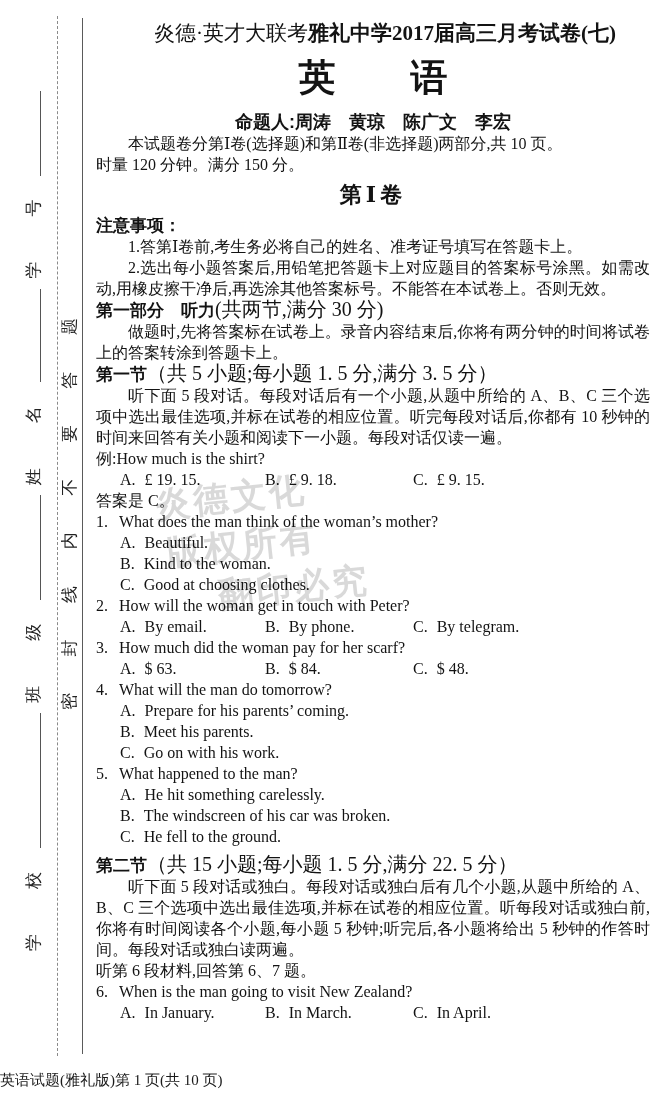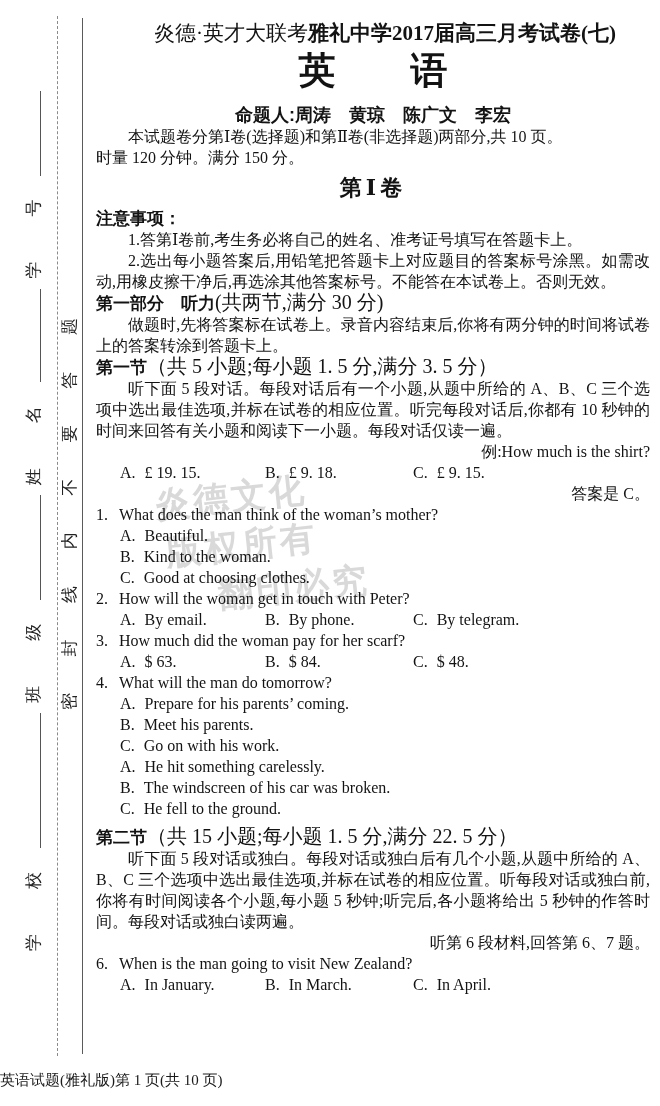--- a/index.html
+++ b/index.html
@@ -23,25 +23,25 @@
   .wm-0{left:155px;top:474px;}
   .wm-1{left:166px;top:522px;}
   .wm-2{left:218px;top:564px;}
   
   .content{position:absolute;left:96px;top:14px;width:554px;z-index:1;}
   .hei{font-family:"Liberation Sans","DejaVu Sans",sans-serif;font-weight:bold;}
   .c{text-align:center;}
   .exam-title{font-size:21px;line-height:27px;margin-top:6px;white-space:nowrap;}
   .brush{font-weight:400;margin-left:24px;}
   .kai-title{font-weight:600;}
-  .subject{margin-top:3px;line-height:42px;font-size:37px;}
+  .subject{margin-top:10px;line-height:42px;font-size:37px;}
   .subject .ch{display:inline-block;}
   .subject .ch:first-child{margin-right:75px;}
   .setters{margin-top:12px;font-size:18px;line-height:22px;}
-  .para,.line{font-size:16px;line-height:21px;text-align:right;}
+  .para,.line{font-size:16px;line-height:21px;}
   .para{text-align:justify;}
   .indent{text-indent:2em;}
   .vol-head{font-size:22px;line-height:30px;letter-spacing:4px;font-weight:bold;margin-top:5px;}
   .notes-head{font-size:17px;line-height:21px;margin-top:5px;}
   .sec-head{line-height:21px;}
   .sec-head .bold-part{font-size:17px;margin-top:45px;}
   .sec-head .light-part{font-size:20px;}
   .sec2-extra{margin-top:7px;}
   .q-line{font-size:16px;line-height:21px;}
   .q-num{display:inline-block;width:23px;}
@@ -141,20 +141,21 @@
             <span class="opt opt-2"><span class="opt-label">C.</span><span class="opt-text">$ 48.</span></span>
           </div>
         </div>
         <div class="question">
           <div class="q-line"><span class="q-num">4.</span><span class="q-text">What will the man do tomorrow?</span></div>
           <div class="opt-line"><span class="opt-label">A.</span><span class="opt-text">Prepare for his parents’ coming.</span></div>
           <div class="opt-line"><span class="opt-label">B.</span><span class="opt-text">Meet his parents.</span></div>
           <div class="opt-line"><span class="opt-label">C.</span><span class="opt-text">Go on with his work.</span></div>
         </div>
         <div class="question">
+          <div class="q-line"><span class="q-num">5.</span><span class="q-text">What happened to the man?</span></div>
           <div class="opt-line"><span class="opt-label">A.</span><span class="opt-text">He hit something carelessly.</span></div>
           <div class="opt-line"><span class="opt-label">B.</span><span class="opt-text">The windscreen of his car was broken.</span></div>
           <div class="opt-line"><span class="opt-label">C.</span><span class="opt-text">He fell to the ground.</span></div>
         </div>
       </div>
 
     <div class="sec-head sec2-extra"><span class="hei bold-part">第二节</span><span class="light-part">（共 15 小题;每小题 1. 5 分,满分 22. 5 分）</span></div>
     <div class="para indent">听下面 5 段对话或独白。每段对话或独白后有几个小题,从题中所给的 A、B、C 三个选项中选出最佳选项,并标在试卷的相应位置。听每段对话或独白前,你将有时间阅读各个小题,每小题 5 秒钟;听完后,各小题将给出 5 秒钟的作答时间。每段对话或独白读两遍。</div>
     <div class="line">听第 6 段材料,回答第 6、7 题。</div>
 

